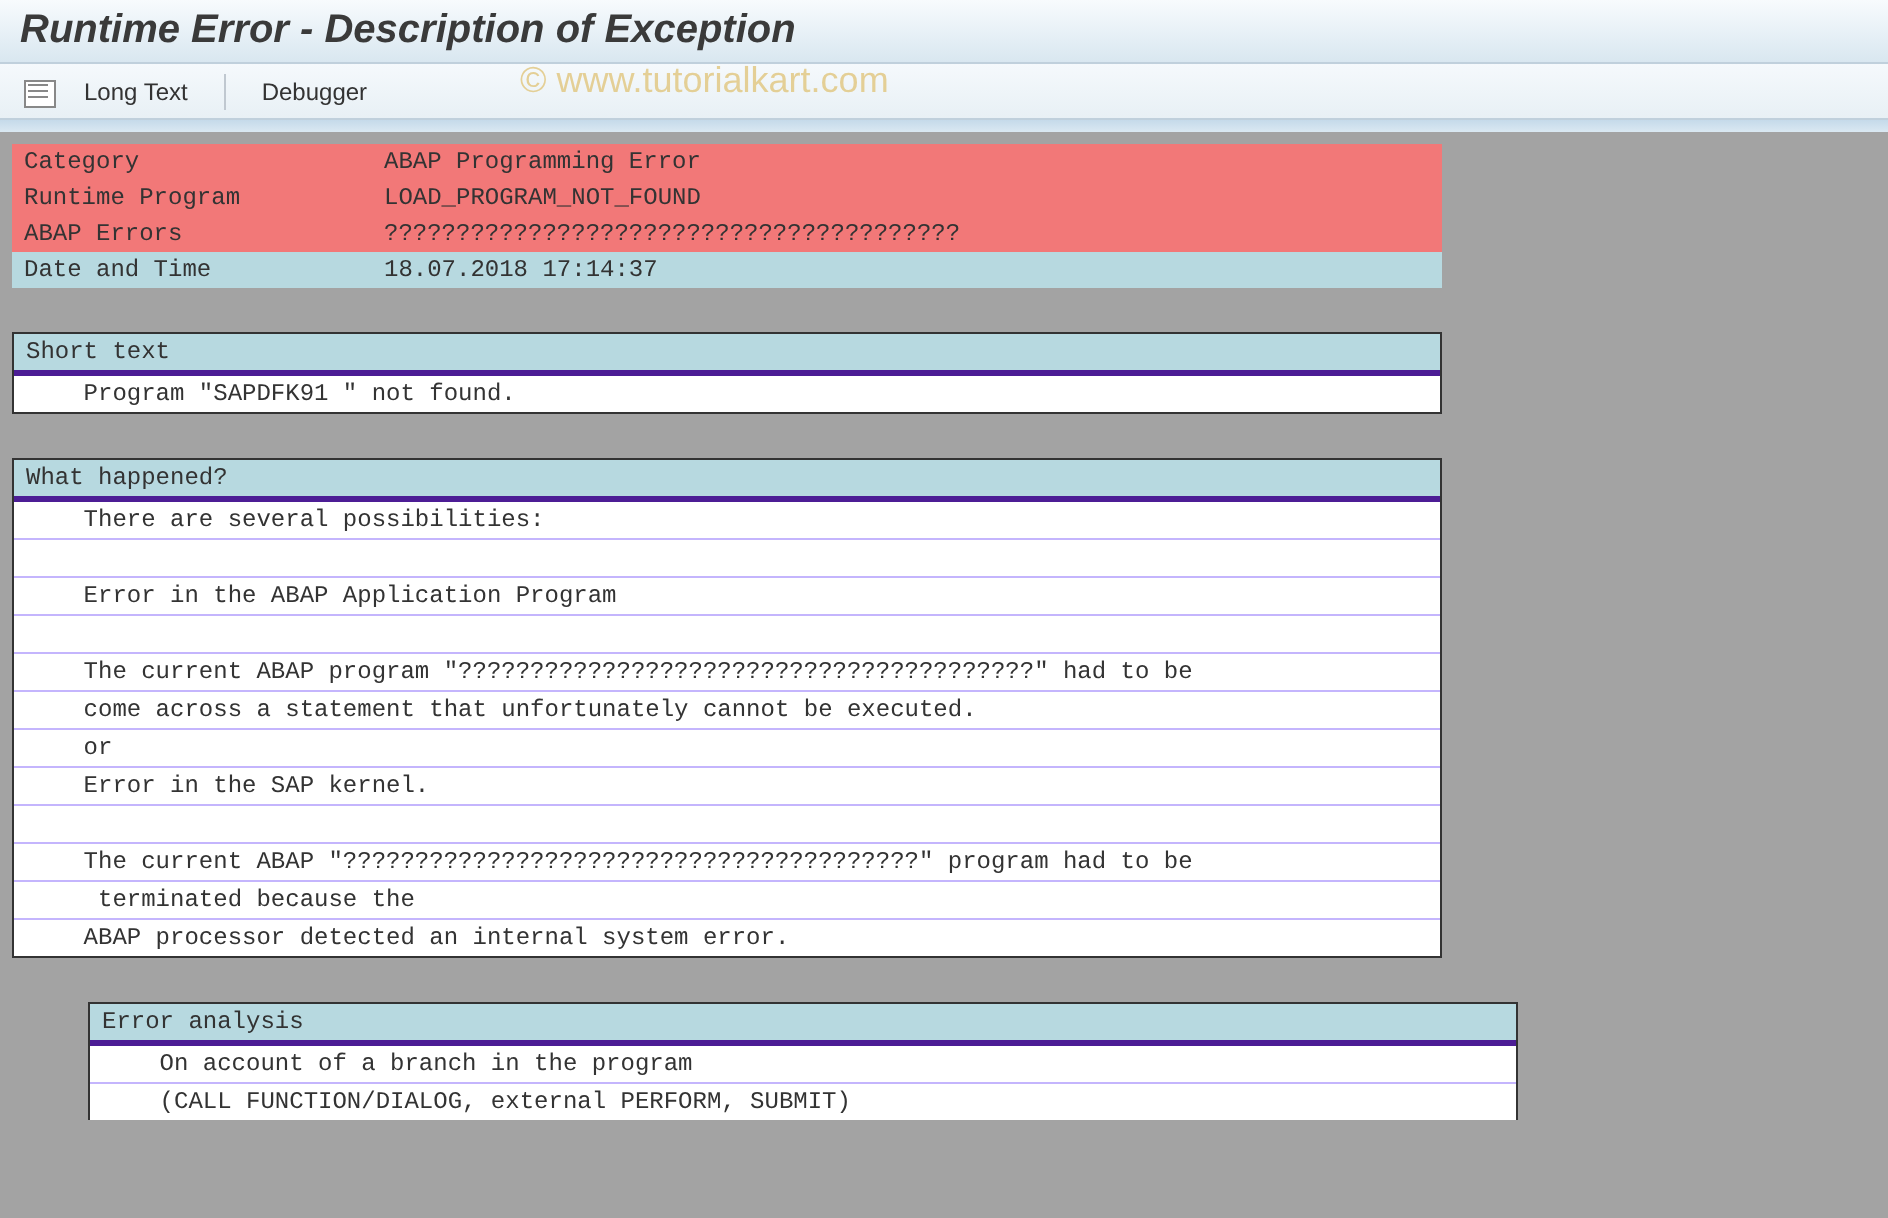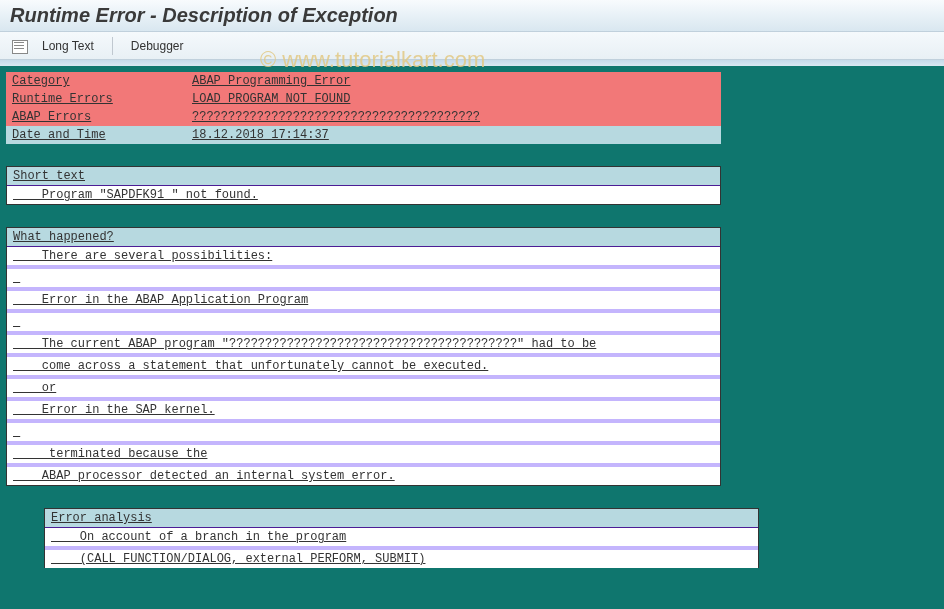--- a/index.html
+++ b/index.html
@@ -66,24 +66,23 @@
       box-shadow: 0 3px 0 #888, 0 6px 0 #888;
     }
     .toolbar-divider {
       width: 1px;
       height: 18px;
       background: #c0c8d0;
       margin: 0 4px;
     }
     .content {
       padding: 0;
-      background: #0f766e;
+      background: #a3a3a3;
       overflow: auto;
       height: calc(609px - 60px);
-      text-decoration: underline;
     }
     .blue-strip {
       height: 6px;
       background: linear-gradient(to bottom, #c5daea 0%, #dae8f2 100%);
     }
     .info-table {
       width: 715px;
       border-collapse: collapse;
       margin: 6px 0 0 6px;
       font-family: "Courier New", monospace;
@@ -101,40 +100,40 @@
       width: 715px;
       margin: 22px 0 0 6px;
       border: 1px solid #333;
       background: #fff;
       font-family: "Courier New", monospace;
       font-size: 12px;
     }
     .section-header {
       background: #b7d9e0;
       padding: 1px 6px;
-      border-bottom: 1px solid #4c1d95;
+      border-bottom: 3px solid #4c1d95;
       line-height: 16px;
     }
     .section-body {
       padding: 0;
     }
     .section-body .line {
       padding: 1px 6px;
-      border-bottom: 4px solid #c4b5fd;
+      border-bottom: 1px solid #c4b5fd;
       white-space: pre;
       line-height: 16px;
       min-height: 18px;
       color: #333;
     }
     .section-body .line:last-child { border-bottom: none; }
     .watermark {
       position: absolute;
-      top: 47px;
+      top: 30px;
       left: 260px;
-      font-size: 22px;
+      font-size: 18px;
       color: #e2c985;
       pointer-events: none;
       font-family: Arial, sans-serif;
       opacity: 0.85;
     }
   </style>
 </head>
 <body>
 
 <div class="header-bar">
@@ -157,30 +156,30 @@
 <div class="content">
   <div class="blue-strip"></div>
 
   <table class="info-table">
     <tbody>
         <tr class="red-row">
       <td class="label-cell">Category</td>
       <td>ABAP Programming Error</td>
     </tr>
     <tr class="red-row">
-      <td class="label-cell">Runtime Errors</td>
+      <td class="label-cell">Runtime Program</td>
       <td>LOAD_PROGRAM_NOT_FOUND</td>
     </tr>
     <tr class="red-row">
       <td class="label-cell">ABAP Errors</td>
       <td>????????????????????????????????????????</td>
     </tr>
     <tr class="blue-row">
       <td class="label-cell">Date and Time</td>
-      <td>18.12.2018 17:14:37</td>
+      <td>18.07.2018 17:14:37</td>
     </tr>
   </tbody>
     </table>
 
   <div class="section-box">
     <div class="section-header">Short text</div>
     <div class="section-body">
         <div class="line">    Program "SAPDFK91 " not found.</div>
       </div>
   </div>
@@ -190,20 +189,21 @@
     <div class="section-body">
         <div class="line">    There are several possibilities:</div>
         <div class="line"> </div>
         <div class="line">    Error in the ABAP Application Program</div>
         <div class="line"> </div>
         <div class="line">    The current ABAP program "????????????????????????????????????????" had to be</div>
         <div class="line">    come across a statement that unfortunately cannot be executed.</div>
         <div class="line">    or</div>
         <div class="line">    Error in the SAP kernel.</div>
         <div class="line"> </div>
+        <div class="line">    The current ABAP "????????????????????????????????????????" program had to be</div>
         <div class="line">     terminated because the</div>
         <div class="line">    ABAP processor detected an internal system error.</div>
       </div>
   </div>
 
   <div class="section-box" style="border-bottom:none;margin-left:44px;">
     <div class="section-header">Error analysis</div>
     <div class="section-body">
         <div class="line">    On account of a branch in the program</div>
         <div class="line">    (CALL FUNCTION/DIALOG, external PERFORM, SUBMIT)</div>

